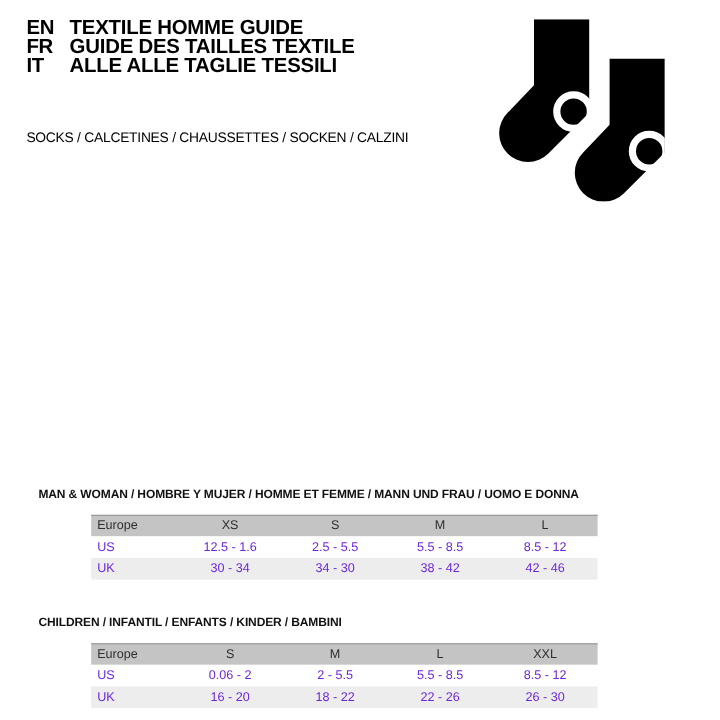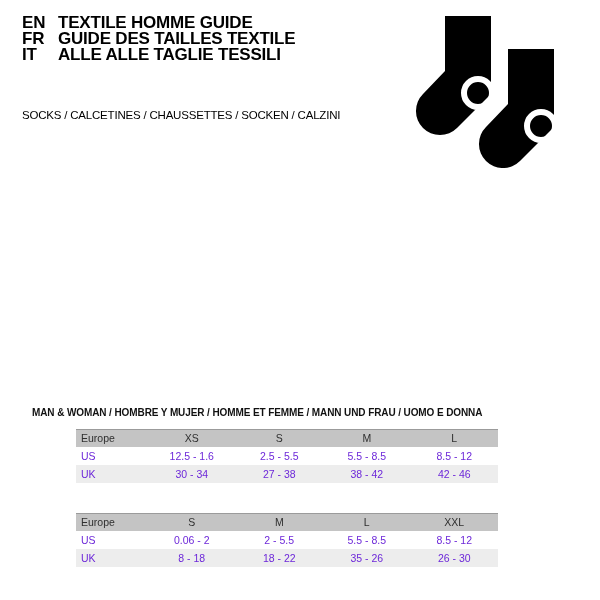--- a/index.html
+++ b/index.html
@@ -100,41 +100,42 @@
   <div class="trow tbody">
     <div class="tcell label">US</div>
     <div class="tcell">12.5 - 1.6</div>
     <div class="tcell">2.5 - 5.5</div>
     <div class="tcell">5.5 - 8.5</div>
     <div class="tcell">8.5 - 12</div>
   </div>
   <div class="trow tbody alt">
     <div class="tcell label">UK</div>
     <div class="tcell">30 - 34</div>
-    <div class="tcell">27 - 38</div>
+    <div class="tcell">34 - 30</div>
     <div class="tcell">38 - 42</div>
     <div class="tcell">42 - 46</div>
   </div>
 </div>
 
 <div class="size-table" style="top:513px">
+  <div class="table-title">CHILDREN / INFANTIL / ENFANTS / KINDER / BAMBINI</div>
   <div class="trow thead">
     <div class="tcell label">Europe</div>
     <div class="tcell">S</div>
     <div class="tcell">M</div>
     <div class="tcell">L</div>
     <div class="tcell">XXL</div>
   </div>
   <div class="trow tbody">
     <div class="tcell label">US</div>
     <div class="tcell">0.06 - 2</div>
     <div class="tcell">2 - 5.5</div>
     <div class="tcell">5.5 - 8.5</div>
     <div class="tcell">8.5 - 12</div>
   </div>
   <div class="trow tbody alt">
     <div class="tcell label">UK</div>
-    <div class="tcell">8 - 18</div>
+    <div class="tcell">16 - 20</div>
     <div class="tcell">18 - 22</div>
-    <div class="tcell">35 - 26</div>
+    <div class="tcell">22 - 26</div>
     <div class="tcell">26 - 30</div>
   </div>
 </div>
 
 </body></html>

